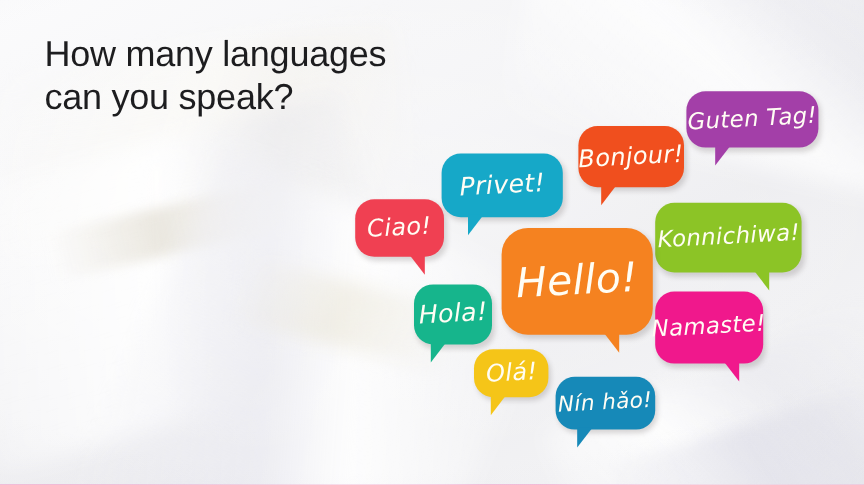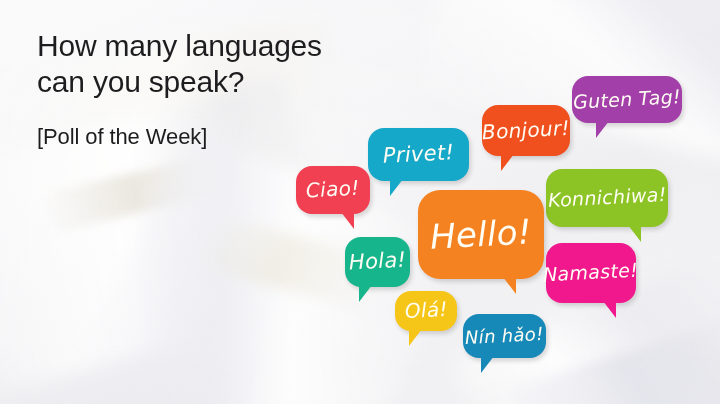--- a/index.html
+++ b/index.html
@@ -167,21 +167,20 @@
   <div class="fold f4"></div>
   <div class="fold f2"></div>
   <div class="fold f5"></div>
   <div class="fold f7"></div>
   <div class="fold f6"></div>
   <div class="fold f8"></div>
   <div class="vignette"></div>
 
   <div class="headline">How many languages
 can you speak?</div>
-  <div class="subhead">[Poll of the Week]</div>
 
   <div class="bubble-layer">
 
     <div class="bubble tail-dr" id="b-ciao" style="background-color: rgb(240, 64, 82); color: rgb(240, 64, 82);">
       <span class="txt" style="color: rgb(255, 253, 244);">Ciao!</span>
     </div>
 
     <div class="bubble tail-dl" id="b-privet" style="background-color: rgb(22, 168, 200); color: rgb(22, 168, 200);">
       <span class="txt" style="color: rgb(255, 253, 244);">Privet!</span>
     </div>

